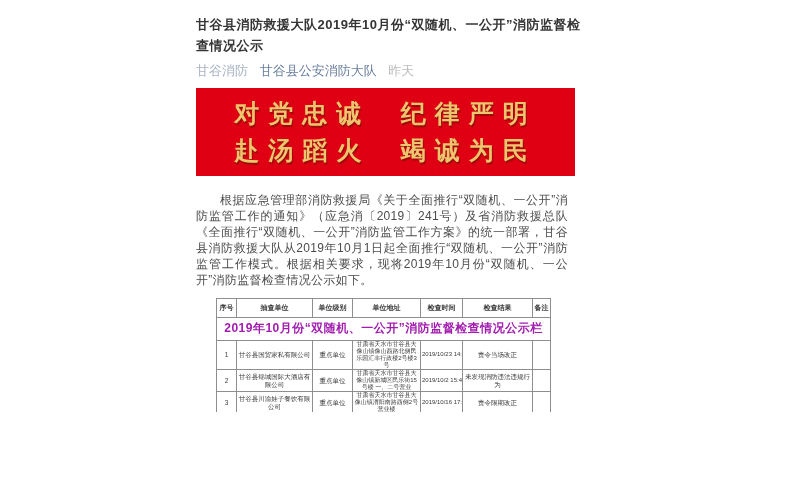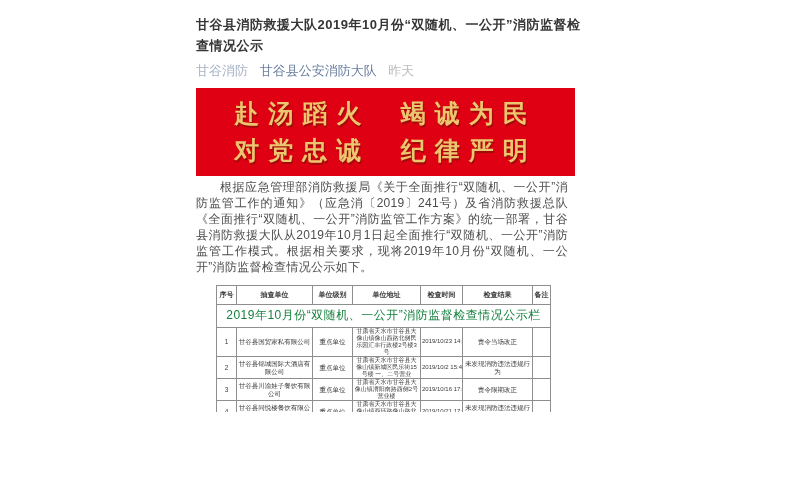--- a/index.html
+++ b/index.html
@@ -27,38 +27,38 @@
     display:flex;flex-direction:column;justify-content:center;align-items:center;
     font-family:"Liberation Serif","DejaVu Serif",serif;
   }
   .banner div{
     font-size:25px;line-height:37px;font-weight:700;
     letter-spacing:9px;white-space:pre;
     text-shadow:1px 2px 1px rgba(100,20,0,.55);
   }
 
   .body-text{
-    margin:3px 0 0 0;width:372px;
+    margin:16px 0 0 0;width:372px;
     font-size:12px;line-height:16px;color:#4c4c4c;
     text-align:justify;text-indent:2em;letter-spacing:.3px;
   }
 
   .tbl-wrap{margin:10px 0 0 20px;}
   table{
     border-collapse:collapse;table-layout:fixed;width:334px;
     background:#fff;
   }
   td,th{
     border:1px solid #8e8e8e;
     padding:0 1px;overflow:hidden;
     text-align:center;vertical-align:middle;
     color:#3a3a3a;
   }
   .tbl-title td{
-    font-size:12px;font-weight:400;color:#15803d;height:22px;letter-spacing:.5px;
+    font-size:12px;font-weight:700;color:#a21caf;height:22px;letter-spacing:.5px;
   }
   thead th{font-size:7px;font-weight:700;height:18px;line-height:8px;}
   tbody td{font-size:6.5px;line-height:7.5px;}
   tbody td.addr{font-size:6px;line-height:7px;}
   tbody td.time{font-size:6px;white-space:nowrap;}
   #insp-body tr:nth-child(1){height:22px;}
   #insp-body tr:nth-child(2){height:21px;}
   #insp-body tr:nth-child(3){height:22px;}
   #insp-body tr:nth-child(4){height:22px;}
   #insp-body tr:nth-child(5){height:24px;}
@@ -75,22 +75,22 @@
 
     <h1 class="title">甘谷县消防救援大队2019年10月份“双随机、一公开”消防监督检查情况公示</h1>
 
     <div class="meta">
       <span class="tag">甘谷消防</span>
       <span class="account">甘谷县公安消防大队</span>
       <span class="time">昨天</span>
     </div>
 
     <div class="banner" id="slogan-banner" style="background: rgb(224, 0, 19); color: rgb(236, 197, 111);">
+      <div>对党忠诚  纪律严明</div>
       <div>赴汤蹈火  竭诚为民</div>
-      <div>对党忠诚  纪律严明</div>
     </div>
 
     <p class="body-text">根据应急管理部消防救援局《关于全面推行“双随机、一公开”消防监管工作的通知》（应急消〔2019〕241号）及省消防救援总队《全面推行“双随机、一公开”消防监管工作方案》的统一部署，甘谷县消防救援大队从2019年10月1日起全面推行“双随机、一公开”消防监管工作模式。根据相关要求，现将2019年10月份“双随机、一公开”消防监督检查情况公示如下。</p>
 
     <div class="tbl-wrap">
       <table id="insp-table">
         <colgroup id="insp-cols">
             <col style="width: 20px;">
             <col style="width: 76px;">
             <col style="width: 40px;">

